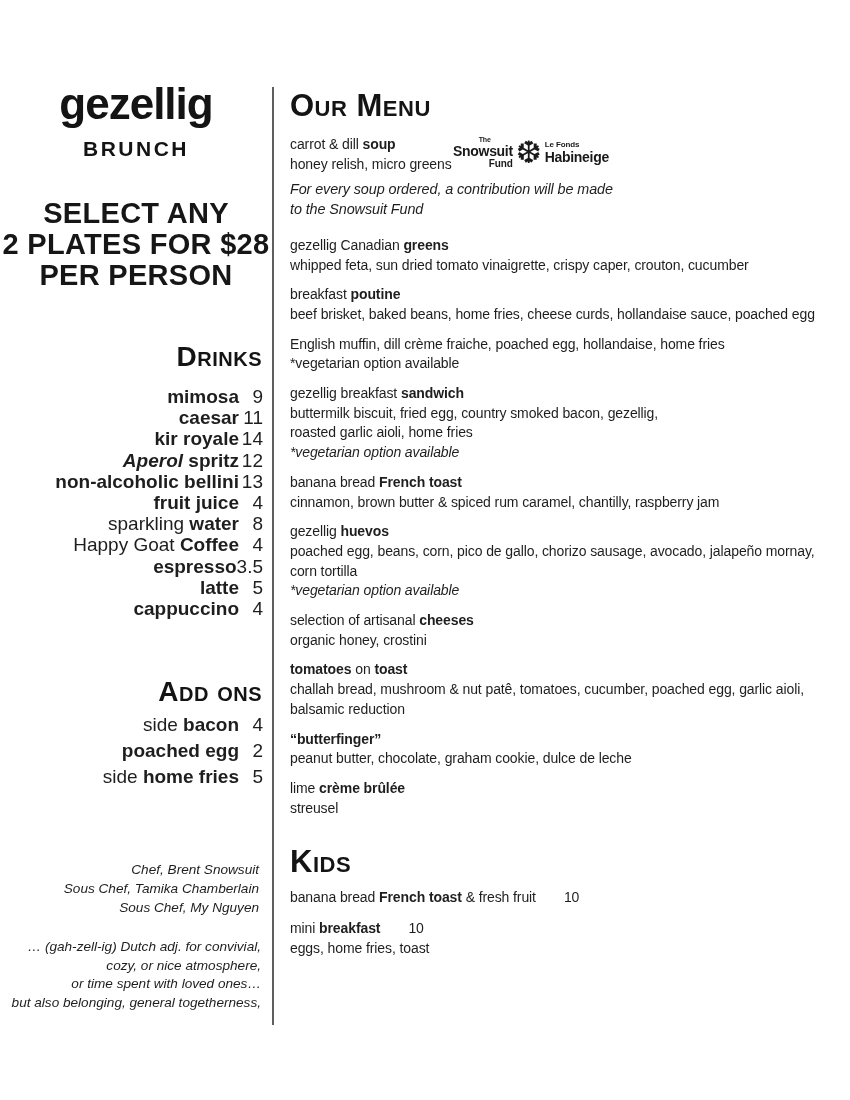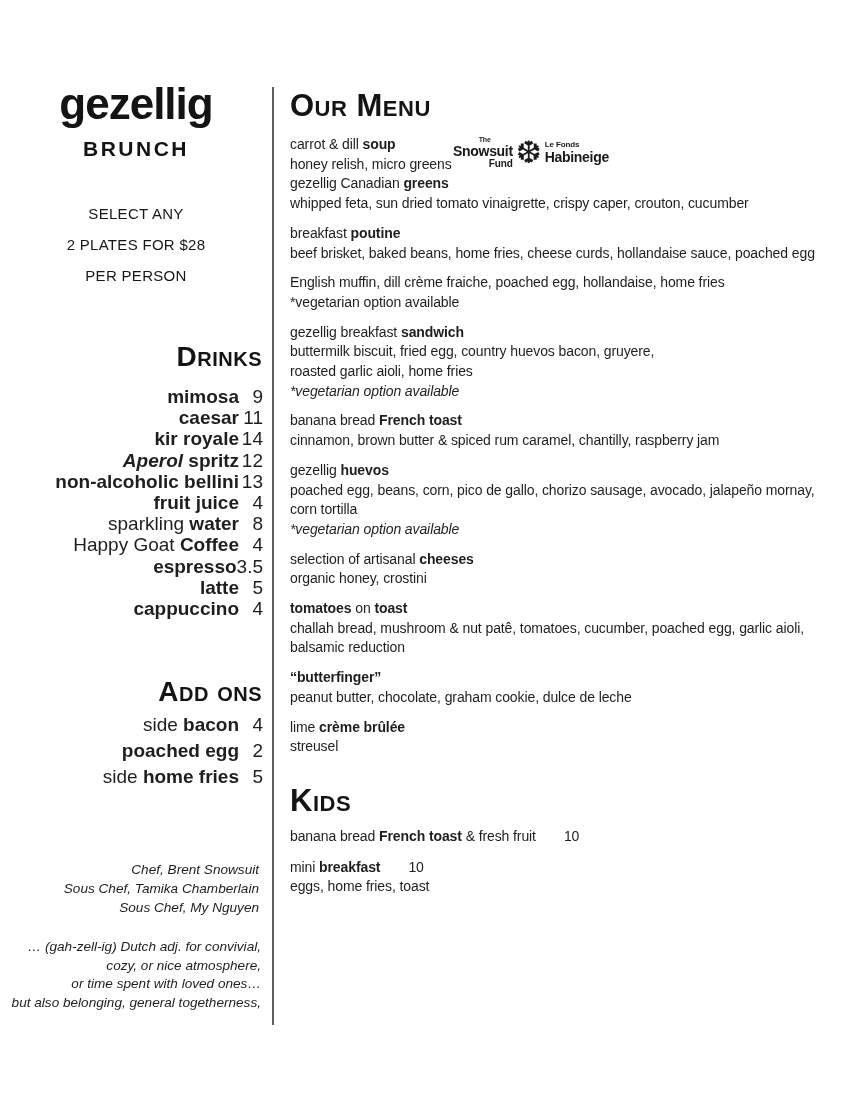--- a/index.html
+++ b/index.html
@@ -9,21 +9,21 @@
   
   .divider{position:absolute;left:272px;top:87px;width:2px;height:938px;background:#5e5e5e;}
 
   
   .left-col{position:absolute;left:0;top:0;width:272px;height:1100px;}
   .brand{position:absolute;top:82px;left:0;width:100%;text-align:center;}
   .brand-logo{font-size:44px;font-weight:700;letter-spacing:-1px;line-height:1;color:#141414;}
   .brand-sub{font-size:21px;font-weight:700;letter-spacing:2.5px;margin-top:11px;color:#141414;}
 
   .promo{position:absolute;top:198px;left:0;width:100%;text-align:center;
-         font-weight:400;font-size:15px;line-height:31px;letter-spacing:.3px;color:#161616;}
+         font-weight:700;font-size:29px;line-height:31px;letter-spacing:.3px;color:#161616;}
 
   .sec-head{font-variant:small-caps;font-weight:700;letter-spacing:.5px;color:#141414;line-height:1;}
   .drinks-head{position:absolute;top:343px;right:10px;font-size:28px;}
   .drinks-list{position:absolute;top:386px;left:0;right:9px;}
   .price-row{display:flex;justify-content:flex-end;align-items:baseline;font-size:19px;height:21.2px;}
   .addons-list .price-row{height:26px;}
   .pl-name{text-align:right;}
   .pl-price{min-width:24px;text-align:right;}
   .addons-head{position:absolute;top:678px;right:10px;font-size:28px;}
   .addons-list{position:absolute;top:714px;left:0;right:9px;}
@@ -167,37 +167,41 @@
           <div class="sf-name">Snowsuit</div>
           <div class="sf-fund">Fund</div>
         </div>
         <div class="sf-icon">❆</div>
         <div class="sf-right">
           <div class="sf-lefonds">Le Fonds</div>
           <div class="sf-hab">Habineige</div>
         </div>
       </div>
     </div>
+    <div class="soup-note" id="soup-note">
+        <div>For every soup ordered, a contribution will be made</div>
+        <div>to the Snowsuit Fund</div>
+      </div>
 
     <div id="menu-items">
         <div class="menu-item">
           <div class="mi-title"><span>gezellig Canadian </span><span style="font-weight: 700;">greens</span></div>
           <div class="mi-line">whipped feta, sun dried tomato vinaigrette, crispy caper, crouton, cucumber</div>
         </div>
         <div class="menu-item">
           <div class="mi-title"><span>breakfast </span><span style="font-weight: 700;">poutine</span></div>
           <div class="mi-line">beef brisket, baked beans, home fries, cheese curds, hollandaise sauce, poached egg</div>
         </div>
         <div class="menu-item">
           <div class="mi-line">English muffin, dill crème fraiche, poached egg, hollandaise, home fries</div>
           <div class="mi-line">*vegetarian option available</div>
         </div>
         <div class="menu-item">
           <div class="mi-title"><span>gezellig breakfast </span><span style="font-weight: 700;">sandwich</span></div>
-          <div class="mi-line">buttermilk biscuit, fried egg, country huevos bacon, gruyere,</div>
+          <div class="mi-line">buttermilk biscuit, fried egg, country smoked bacon, gezellig,</div>
           <div class="mi-line">roasted garlic aioli, home fries</div>
           <div class="mi-line it">*vegetarian option available</div>
         </div>
         <div class="menu-item">
           <div class="mi-title"><span>banana bread </span><span style="font-weight: 700;">French toast</span></div>
           <div class="mi-line">cinnamon, brown butter &amp; spiced rum caramel, chantilly, raspberry jam</div>
         </div>
         <div class="menu-item">
           <div class="mi-title"><span>gezellig </span><span style="font-weight: 700;">huevos</span></div>
           <div class="mi-line">poached egg, beans, corn, pico de gallo, chorizo sausage, avocado, jalapeño mornay,</div>

